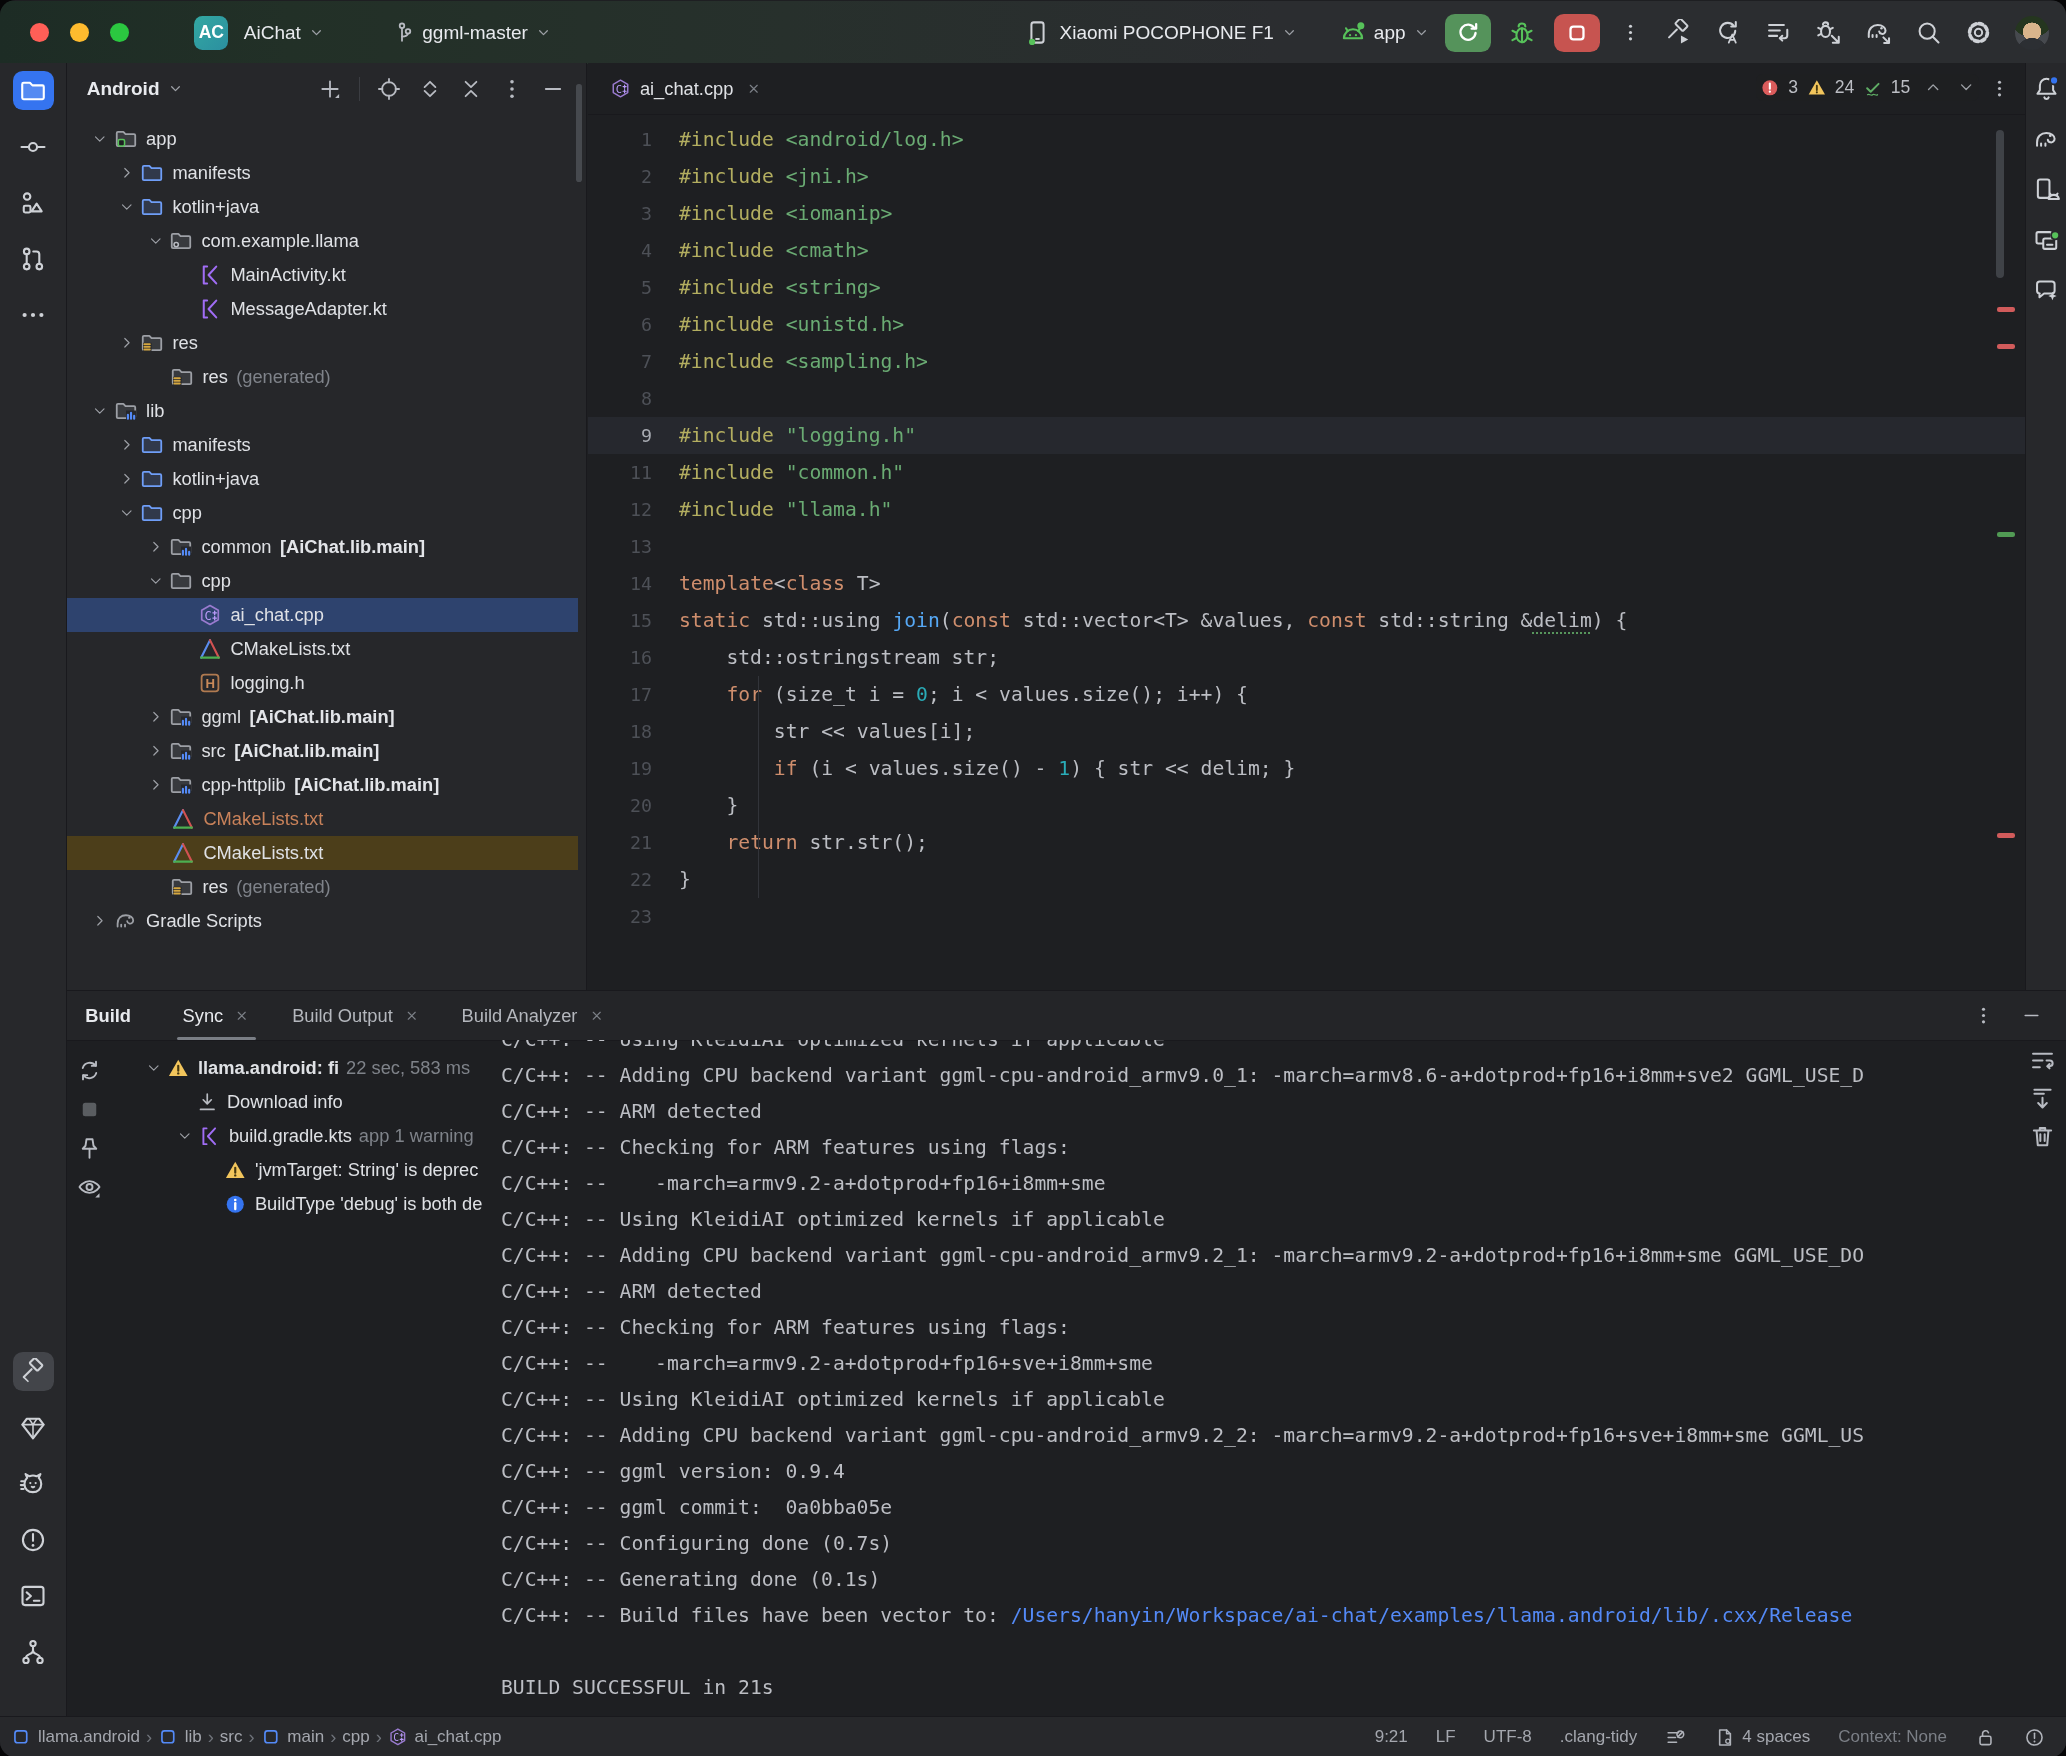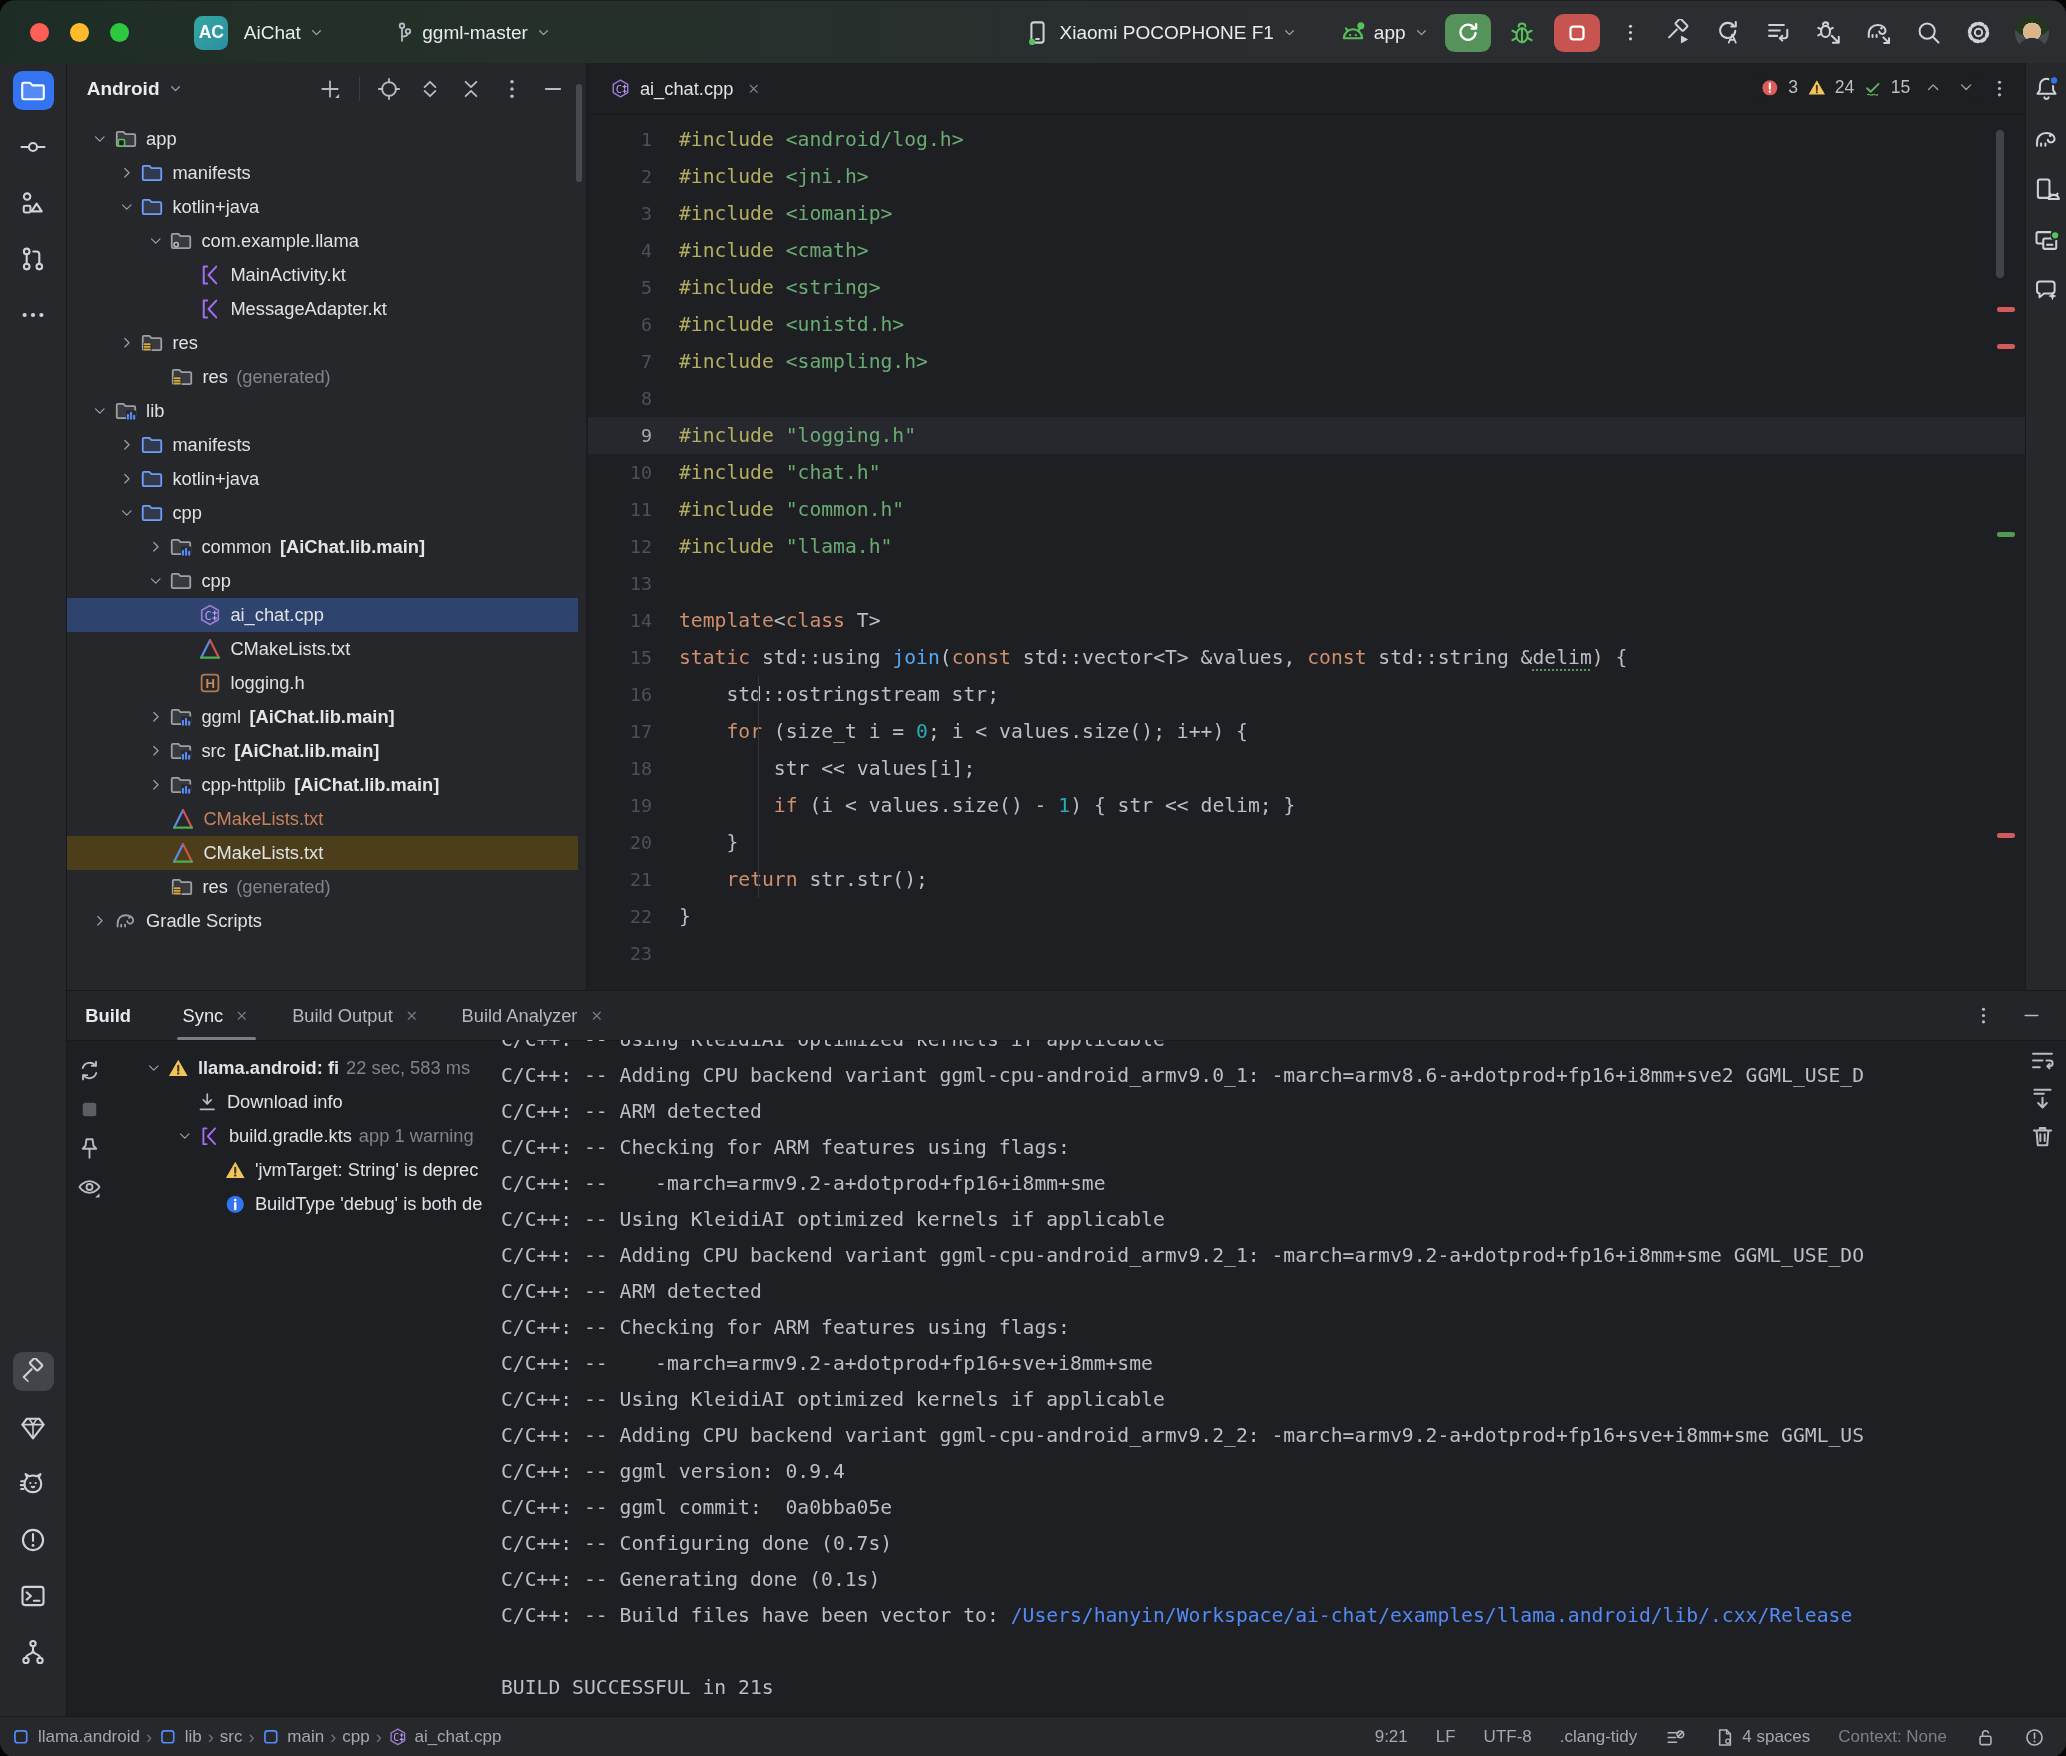--- a/index.html
+++ b/index.html
@@ -806,24 +806,20 @@
         </div>
         <div class="cl">
           <span class="ln">8</span>
           <span class="ct"></span>
         </div>
         <div class="cl cur">
           <span class="ln">9</span>
           <span class="ct"><span class="c-d">#include </span><span class="c-s">"logging.h"</span></span>
         </div>
         <div class="cl">
-          <span class="ln">10</span>
-          <span class="ct"><span class="c-d">#include </span><span class="c-s">"chat.h"</span></span>
-        </div>
-        <div class="cl">
           <span class="ln">11</span>
           <span class="ct"><span class="c-d">#include </span><span class="c-s">"common.h"</span></span>
         </div>
         <div class="cl">
           <span class="ln">12</span>
           <span class="ct"><span class="c-d">#include </span><span class="c-s">"llama.h"</span></span>
         </div>
         <div class="cl">
           <span class="ln">13</span>
           <span class="ct"></span>

